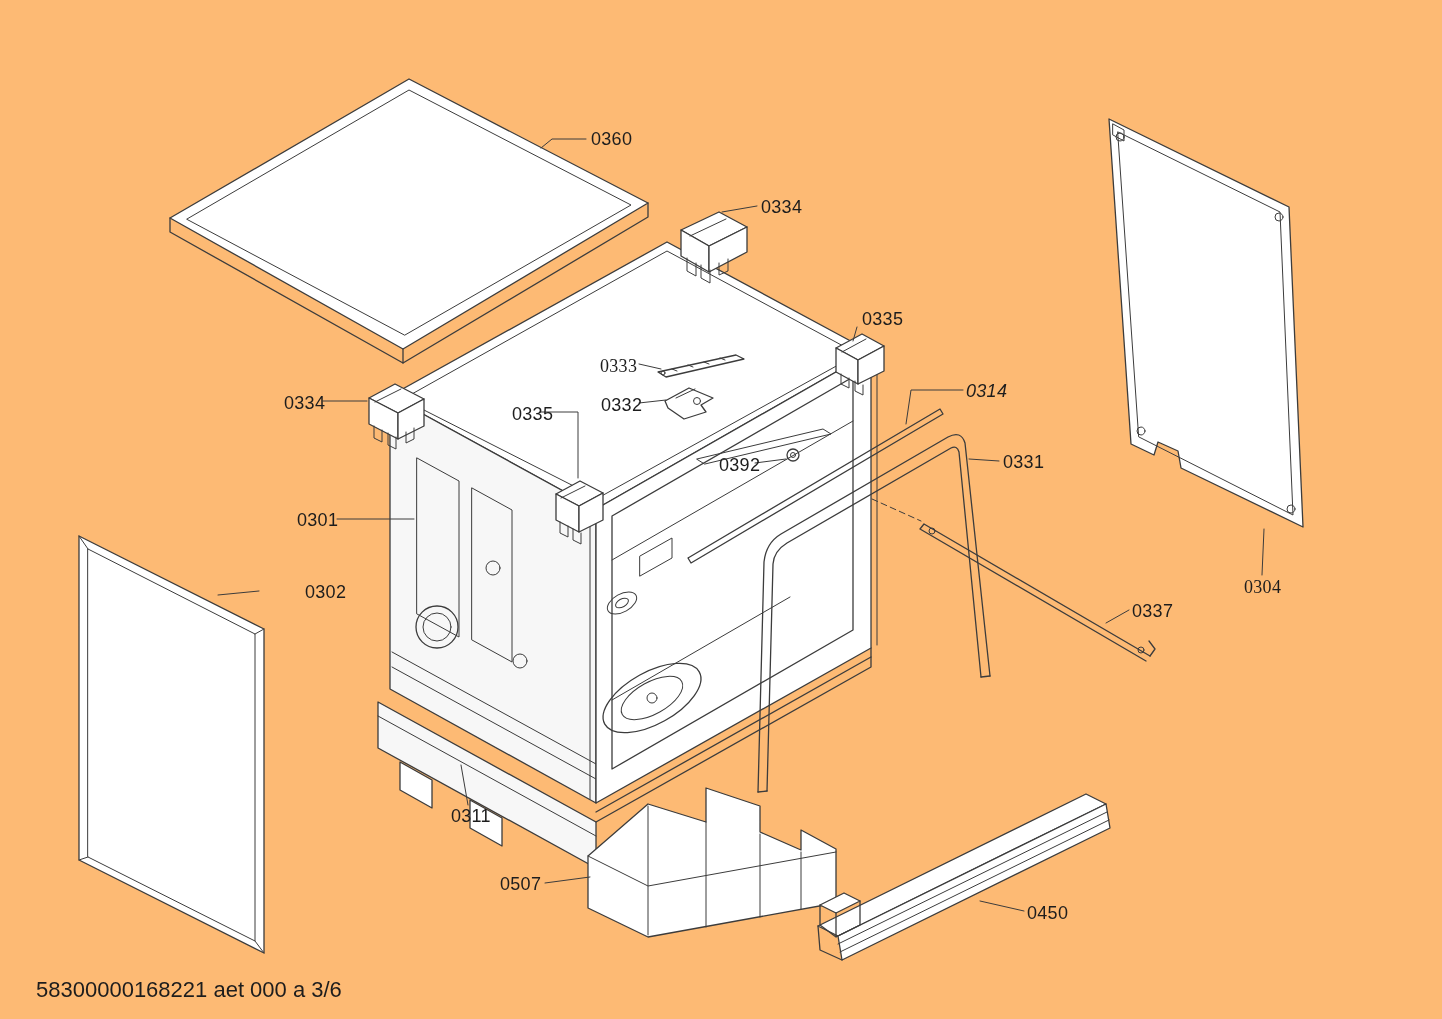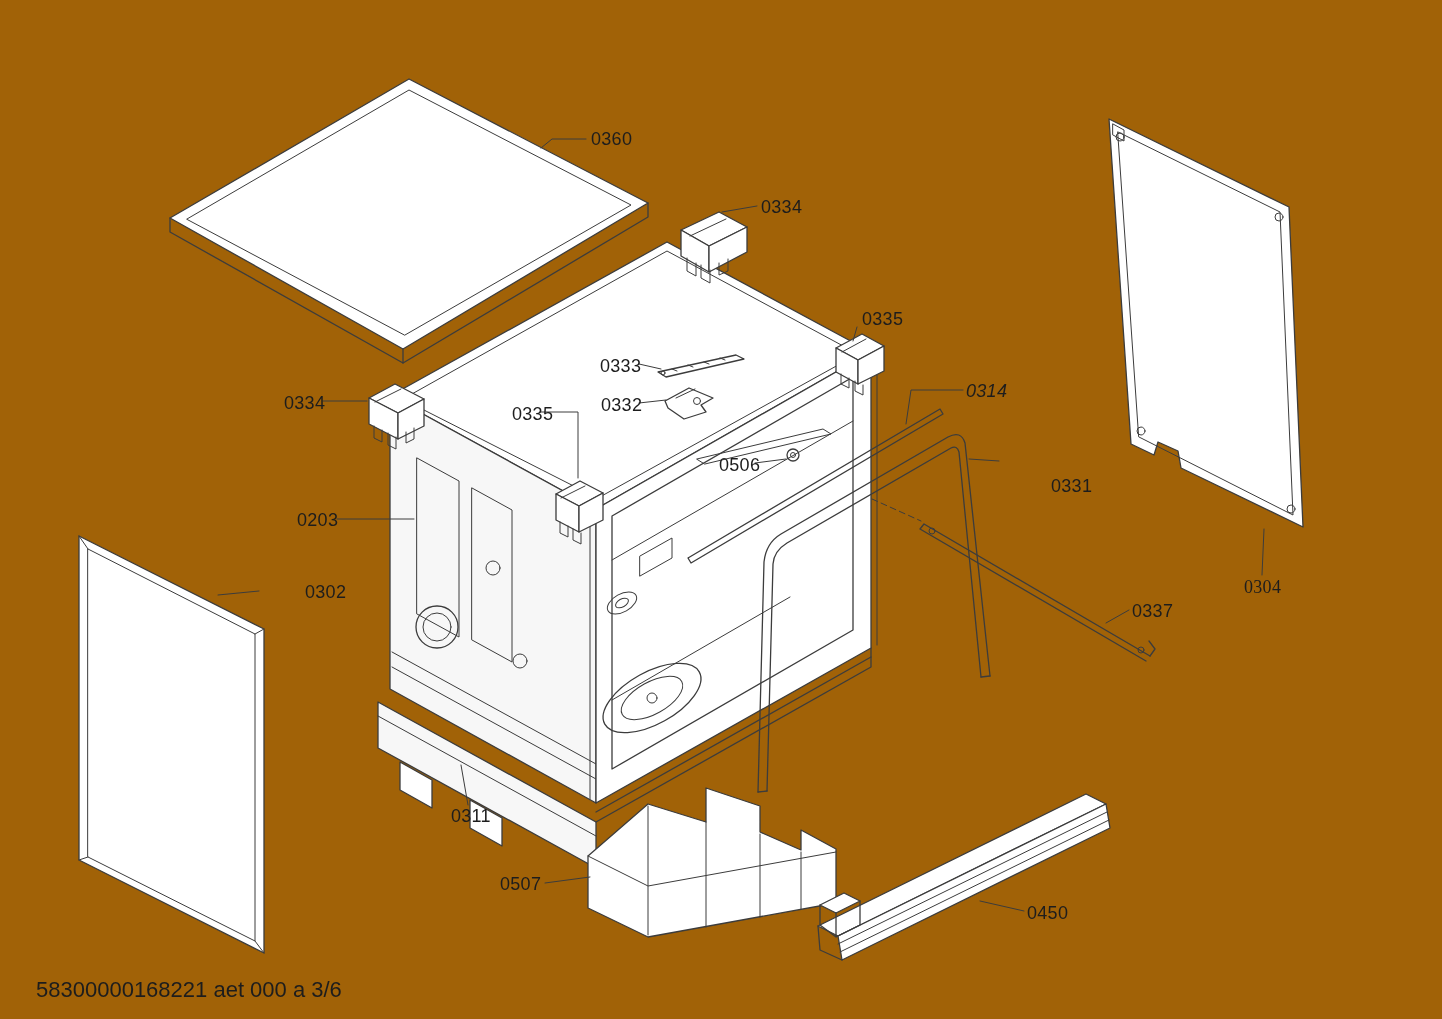--- a/index.html
+++ b/index.html
@@ -3,21 +3,21 @@
 <meta charset="utf-8">
 <style>
   * { box-sizing: border-box; }
   html, body { margin: 0; padding: 0; }
   body {
     width: 1442px; height: 1019px;
     background: #ffffff;
     font-family: "Liberation Sans", sans-serif;
     overflow: hidden;
   }
-  .stage { position: relative; width: 1442px; height: 1019px; background: #a16207; }
+  .stage { position: relative; width: 1442px; height: 1019px; background: #fdba74; }
   .stage svg { position: absolute; left: 0; top: 0; }
   .callout {
     position: absolute;
     font-size: 18px;
     color: #1d1d1d;
     letter-spacing: 0.3px;
     white-space: nowrap;
     user-select: none;
   }
   .footer-text {
@@ -202,29 +202,29 @@
       <path class="leader" d="M1129,610 L1106,623"></path>
       <path class="leader" d="M468,805 L461,765"></path>
       <path class="leader" d="M545,883 L590,877"></path>
       <path class="leader" d="M1024,911 L980,901"></path>
     </g>
   </svg>
 
   <div class="callout" style="left:591px; top:129px;">0360</div>
   <div class="callout" style="left:761px; top:197px;">0334</div>
   <div class="callout" style="left:862px; top:309px;">0335</div>
-  <div class="callout" style="left:600px; top:356px;">0333</div>
+  <div class="callout" style="left:600px; top:356px;font-family:Liberation Serif, serif;">0333</div>
   <div class="callout" style="left:601px; top:395px;">0332</div>
   <div class="callout" style="left:966px; top:381px;font-style:italic;">0314</div>
-  <div class="callout" style="left:719px; top:455px;">0506</div>
+  <div class="callout" style="left:719px; top:455px;">0392</div>
   <div class="callout" style="left:284px; top:393px;">0334</div>
   <div class="callout" style="left:512px; top:404px;">0335</div>
-  <div class="callout" style="left:297px; top:510px;">0203</div>
+  <div class="callout" style="left:297px; top:510px;">0301</div>
   <div class="callout" style="left:264px; top:582px;margin-left:41px;">0302</div>
-  <div class="callout" style="left:1051px; top:452px;margin-top:24px;">0331</div>
+  <div class="callout" style="left:1003px; top:452px;">0331</div>
   <div class="callout" style="left:1244px; top:577px;font-family:Liberation Serif, serif;">0304</div>
   <div class="callout" style="left:1132px; top:601px;">0337</div>
   <div class="callout" style="left:451px; top:806px;">0311</div>
   <div class="callout" style="left:500px; top:874px;">0507</div>
   <div class="callout" style="left:1027px; top:903px;">0450</div>
 
   <div class="footer-text">58300000168221 aet 000 a 3/6</div>
 
 </div>
 

